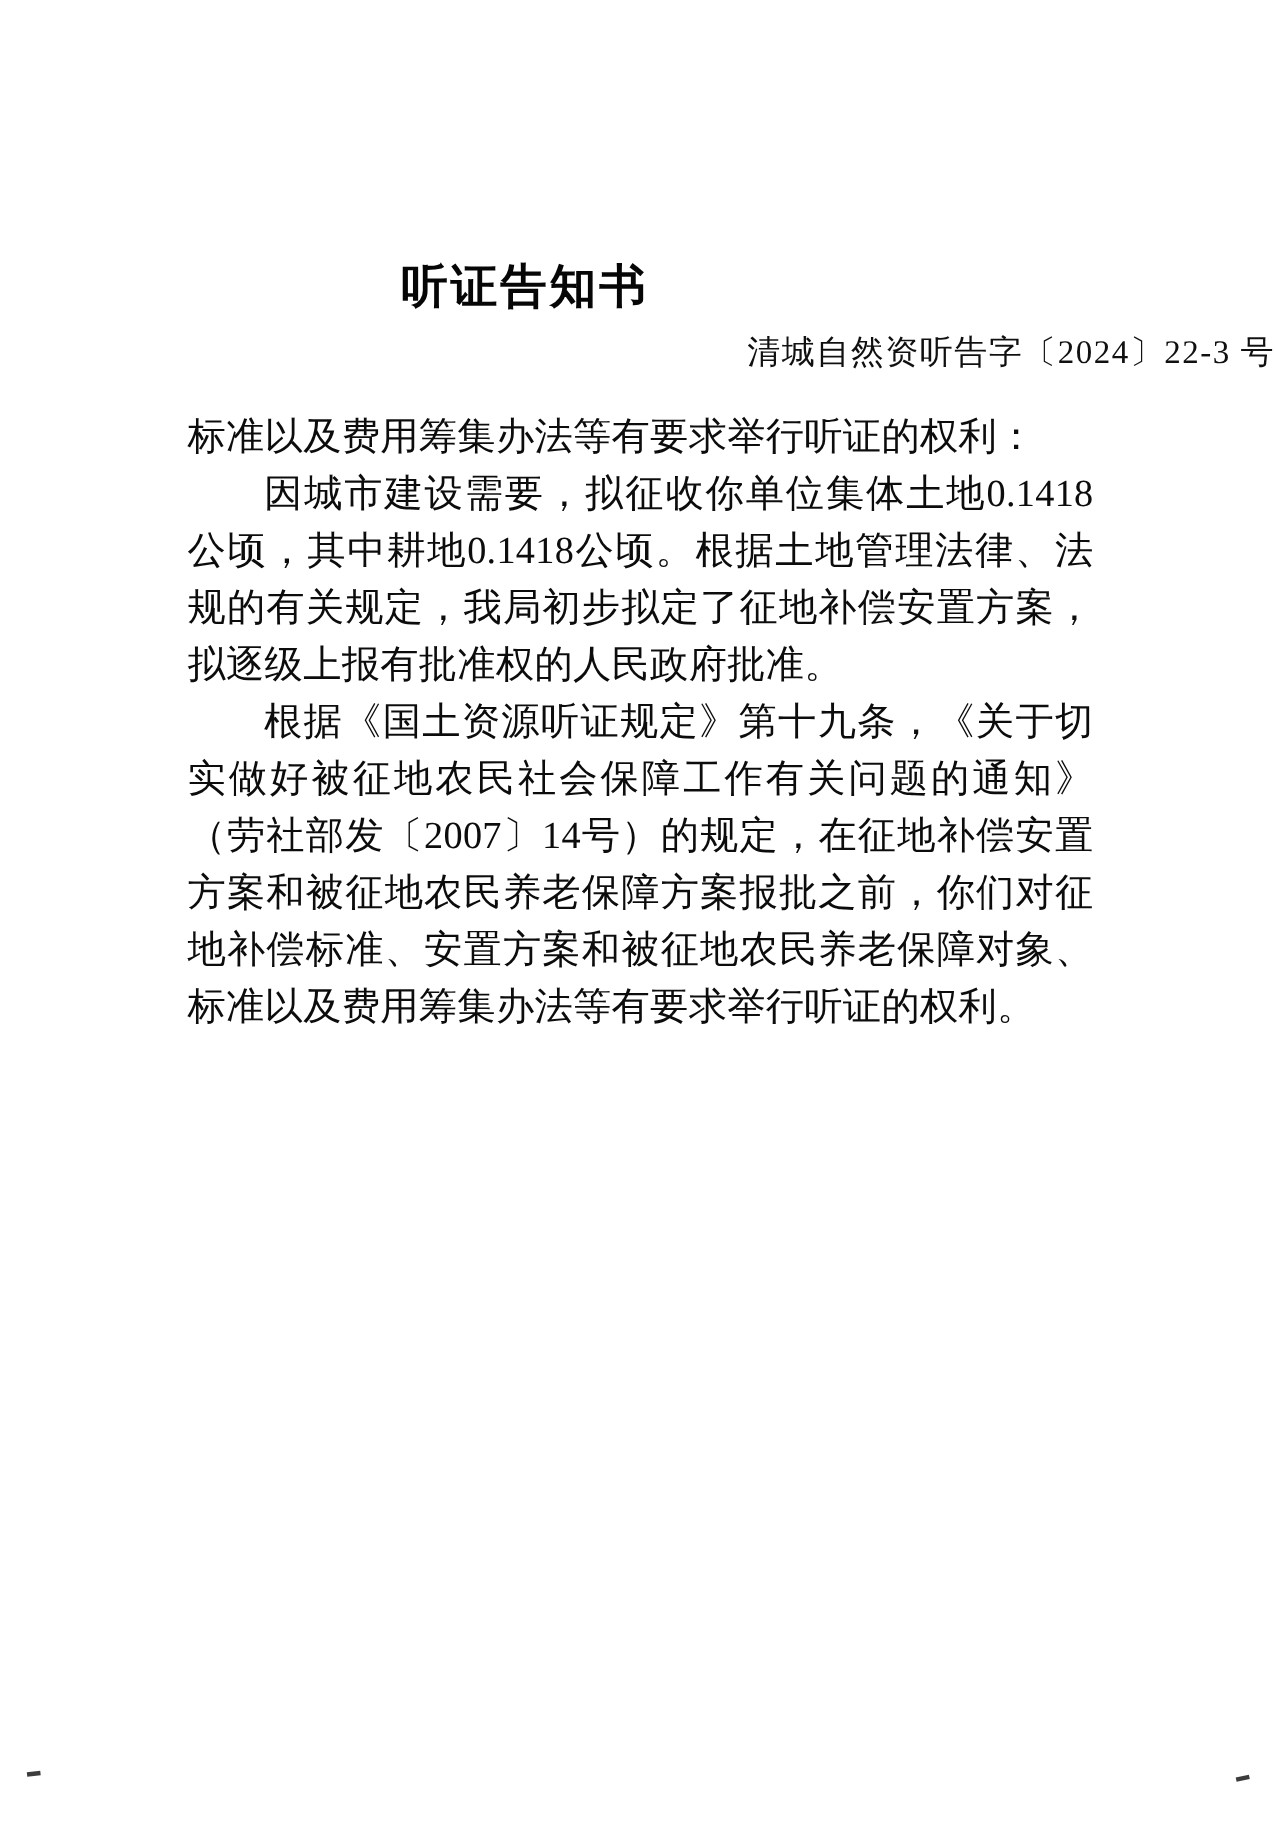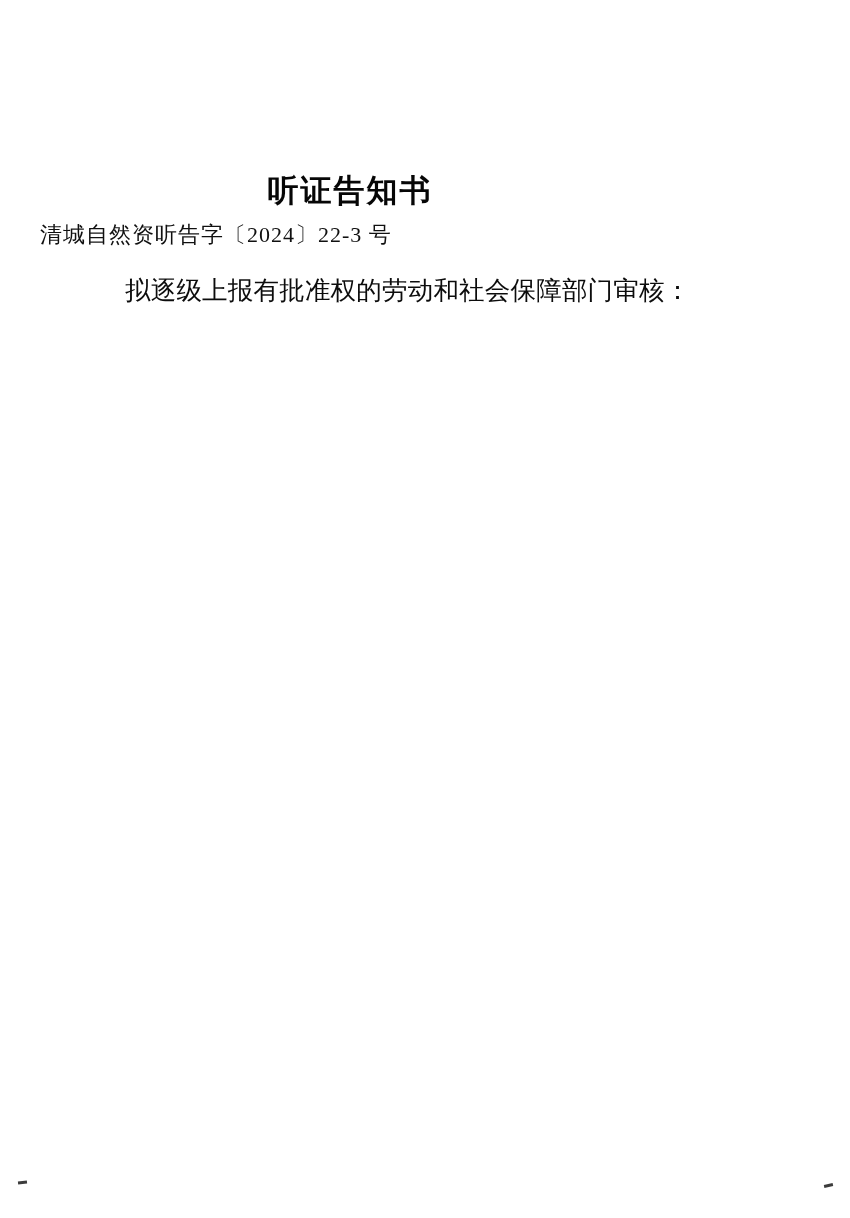--- a/index.html
+++ b/index.html
@@ -32,21 +32,21 @@
     letter-spacing: 2px;
     color: #060606;
   }
 
   
   .doc-number {
     position: absolute;
     left: 0;
     top: 219px;
     width: 850px;
-    text-align: left;
+    text-align: right;
     font-size: 22px;
     line-height: 32px;
     letter-spacing: 1px;
     color: #101010;
     padding-left: 40px;
     box-sizing: border-box;
   }
 
   
   .body-block {
@@ -98,19 +98,21 @@
 </head>
 <body>
 
 <div class="page">
 
   <h1 class="doc-title">听证告知书</h1>
 
   <div class="doc-number">清城自然资听告字〔2024〕22-3 号</div>
 
   <div class="body-block">
-    <p class="addressee">拟逐级上报有批准权的劳动和社会保障部门审核：</p>
+    <p class="addressee">标准以及费用筹集办法等有要求举行听证的权利：</p>
+    <p class="para">因城市建设需要，拟征收你单位集体土地0.1418公顷，其中耕地0.1418公顷。根据土地管理法律、法规的有关规定，我局初步拟定了征地补偿安置方案，拟逐级上报有批准权的人民政府批准。</p>
+    <p class="para">根据《国土资源听证规定》第十九条，《关于切实做好被征地农民社会保障工作有关问题的通知》（劳社部发〔2007〕14号）的规定，在征地补偿安置方案和被征地农民养老保障方案报批之前，你们对征地补偿标准、安置方案和被征地农民养老保障对象、标准以及费用筹集办法等有要求举行听证的权利。</p>
   </div>
 
   <div class="corner-mark left"></div>
   <div class="corner-mark right"></div>
 
 </div>
 
 </body></html>

